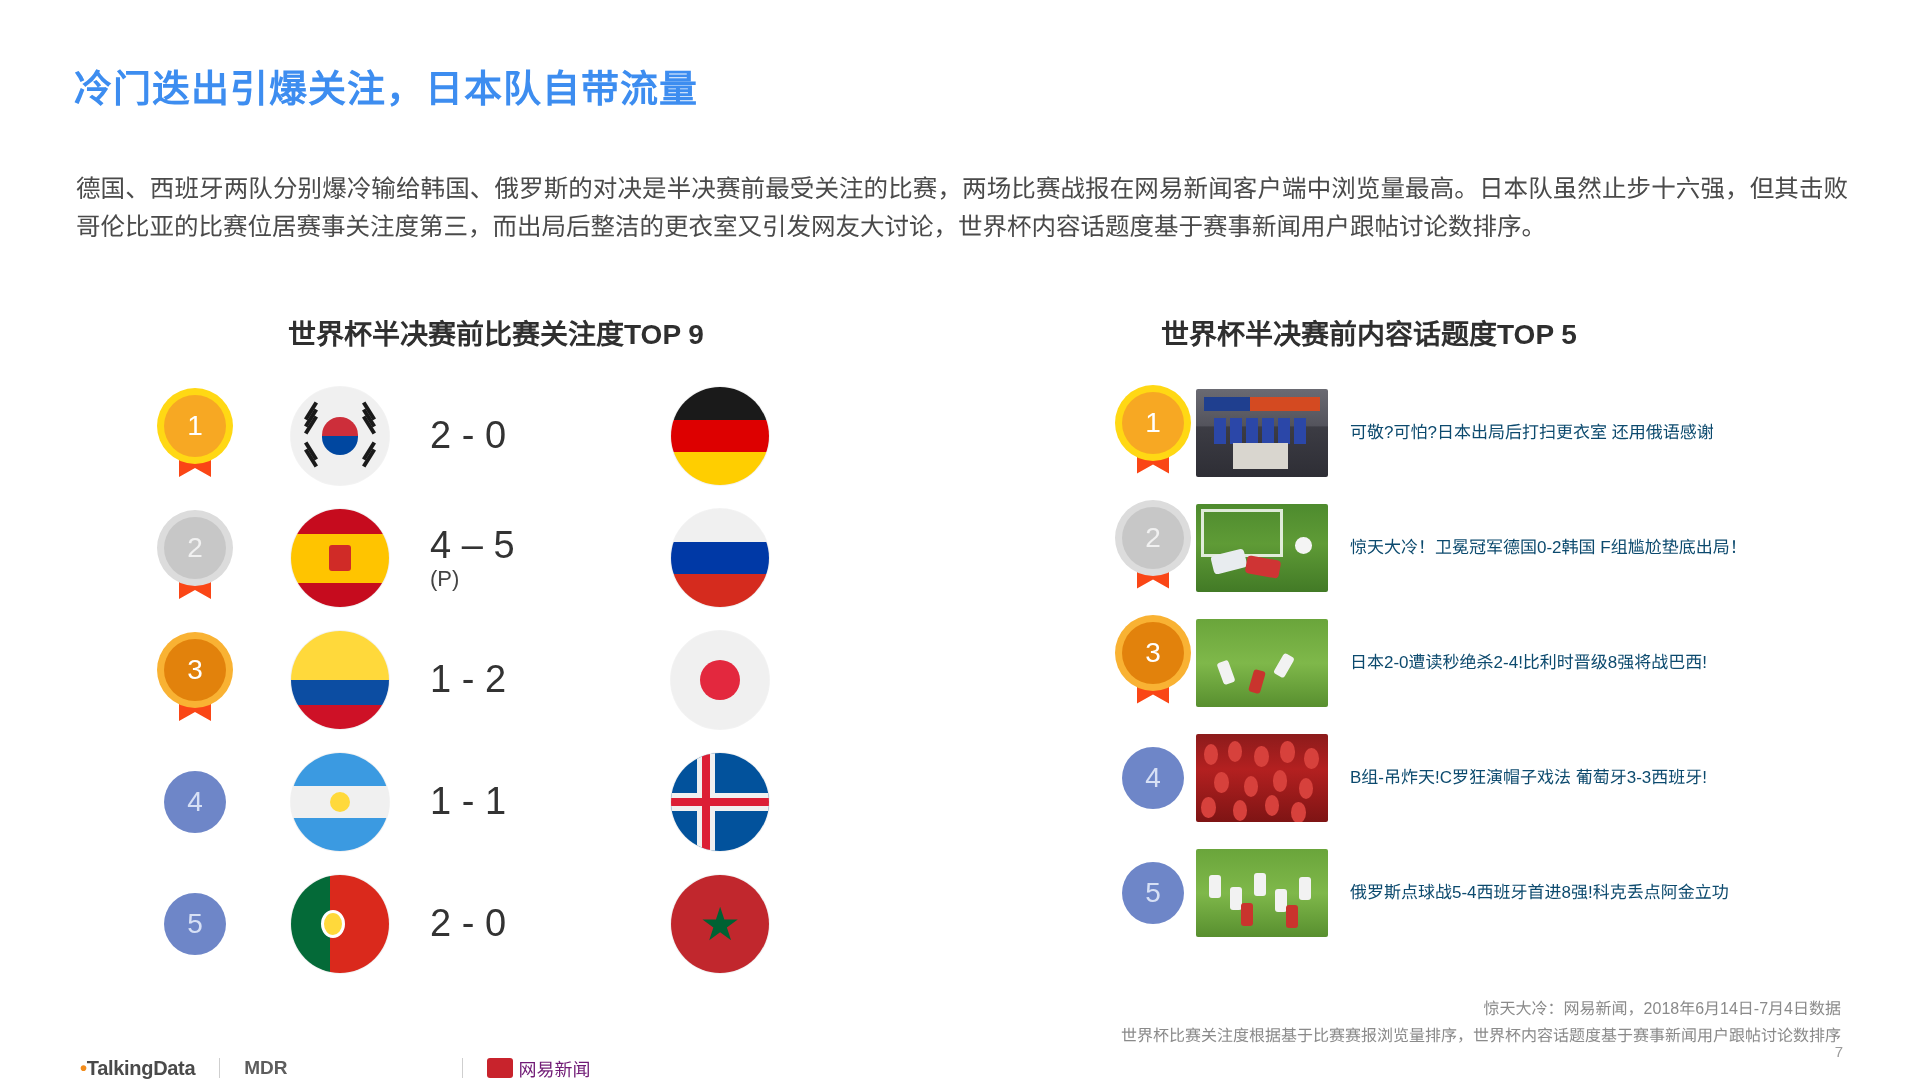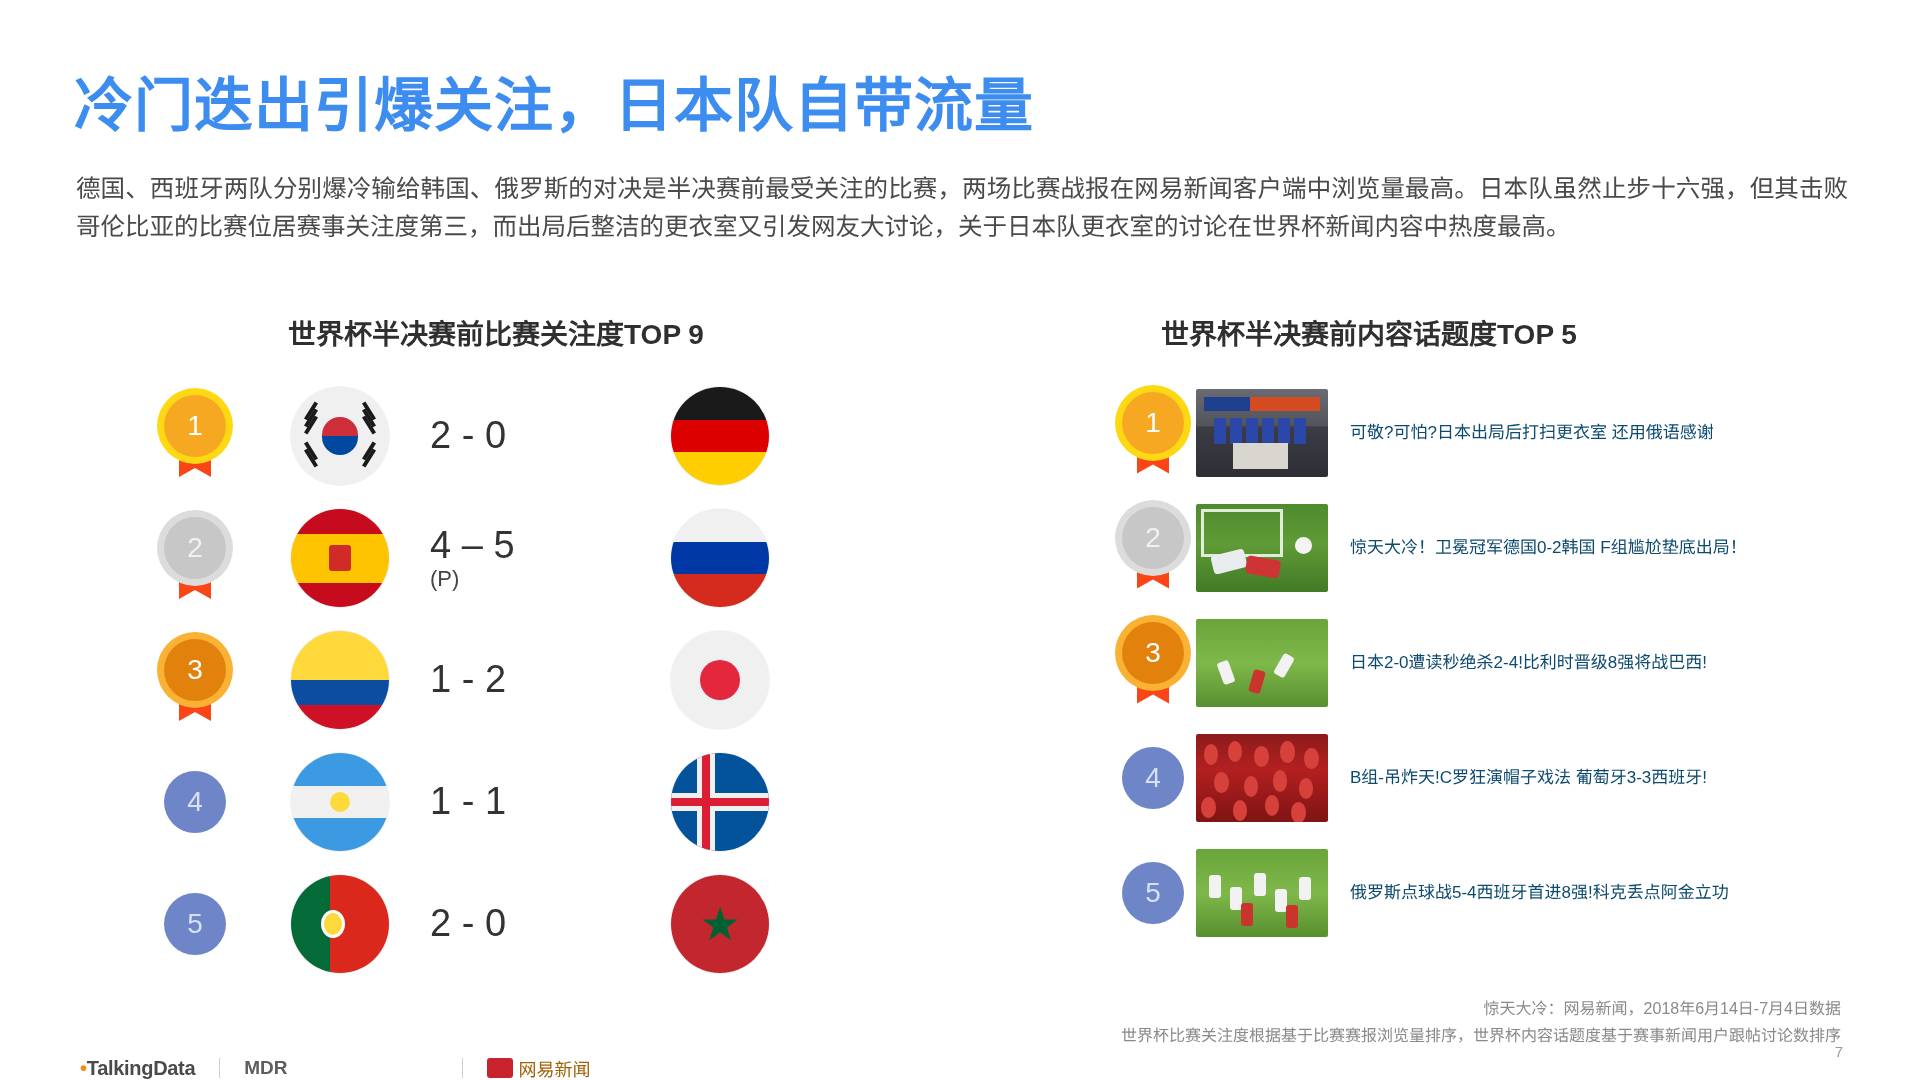--- a/index.html
+++ b/index.html
@@ -8,21 +8,21 @@
     width: 1921px; height: 1080px;
     background: #ffffff;
     font-family: "Liberation Sans", "DejaVu Sans", sans-serif;
     overflow: hidden;
   }
   .slide { position: relative; width: 1921px; height: 1080px; background: #fff; }
 
   
   .title {
     position: absolute; left: 74px; top: 58px;
-    font-size: 59px; font-weight: 700; letter-spacing: 1px;
+    font-size: 38px; font-weight: 700; letter-spacing: 1px;
     color: #3d8df0; white-space: nowrap;
   }
   .intro {
     position: absolute; left: 76px; top: 170px; width: 1772px;
     font-size: 24.5px; line-height: 38px; color: #4a4a4a;
     text-align: justify;
   }
 
   
   .sect-head {
@@ -162,29 +162,29 @@
     position: absolute; left: 80px; top: 1035px;
     display: flex; align-items: center; gap: 24px;
   }
   .brand-td { font-size: 20px; font-weight: 700; color: #4a4a4a; letter-spacing:-.3px;}
   .brand-td .dot { color: #f28c1b; }
   .brand-sep { width:1px; height:20px; background:#cfcfcf; }
   .brand-mdr { font-size: 19px; font-weight: 700; color: #5d5d5d; }
   .brand-meituan { font-size: 18px; color: #5d5d5d; margin-top: 40px; }
   .brand-netease { display:flex; align-items:center; gap:6px; }
   .ne-badge { width:26px; height:20px; background:#c8232c; border-radius:3px; }
-  .brand-netease span { font-size: 18px; color:#a16207; }
+  .brand-netease span { font-size: 18px; color:#701a75; }
 </style>
 </head>
 <body>
 
 <div class="slide">
 
   <div class="title">冷门迭出引爆关注，日本队自带流量</div>
-  <div class="intro">德国、西班牙两队分别爆冷输给韩国、俄罗斯的对决是半决赛前最受关注的比赛，两场比赛战报在网易新闻客户端中浏览量最高。日本队虽然止步十六强，但其击败哥伦比亚的比赛位居赛事关注度第三，而出局后整洁的更衣室又引发网友大讨论，关于日本队更衣室的讨论在世界杯新闻内容中热度最高。</div>
+  <div class="intro">德国、西班牙两队分别爆冷输给韩国、俄罗斯的对决是半决赛前最受关注的比赛，两场比赛战报在网易新闻客户端中浏览量最高。日本队虽然止步十六强，但其击败哥伦比亚的比赛位居赛事关注度第三，而出局后整洁的更衣室又引发网友大讨论，世界杯内容话题度基于赛事新闻用户跟帖讨论数排序。</div>
 
   <div class="sect-head left">世界杯半决赛前比赛关注度TOP 9</div>
 
   <div class="matches">
 
     <div class="match-row">
       <div class="rank-cell">
         <div class="medal gold">
           <div class="ribbon"></div>
           <div class="disc">1</div>

